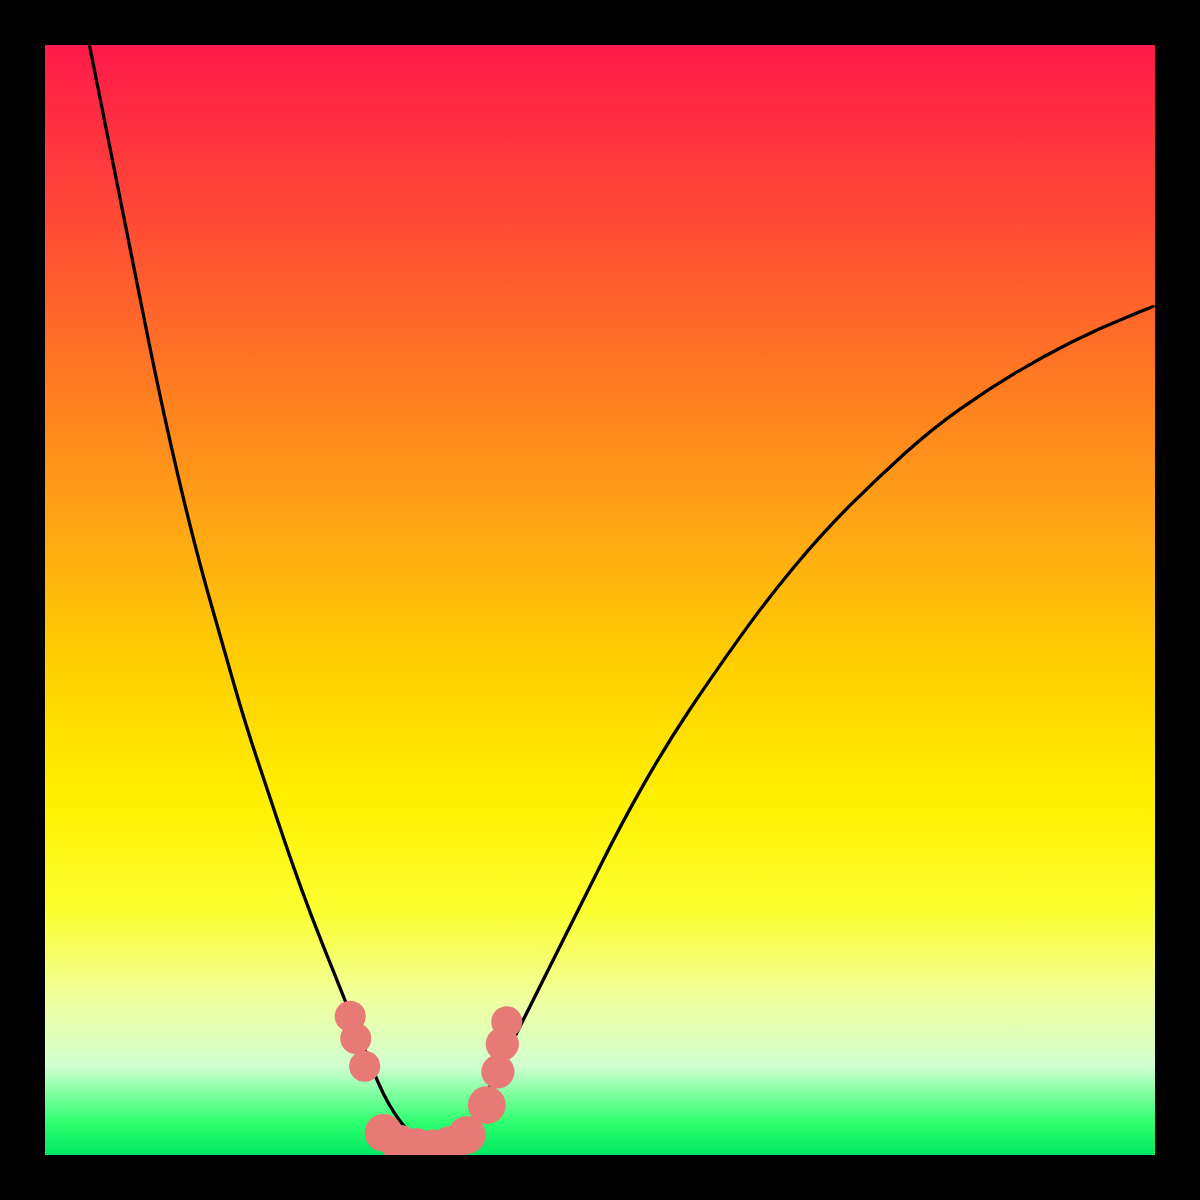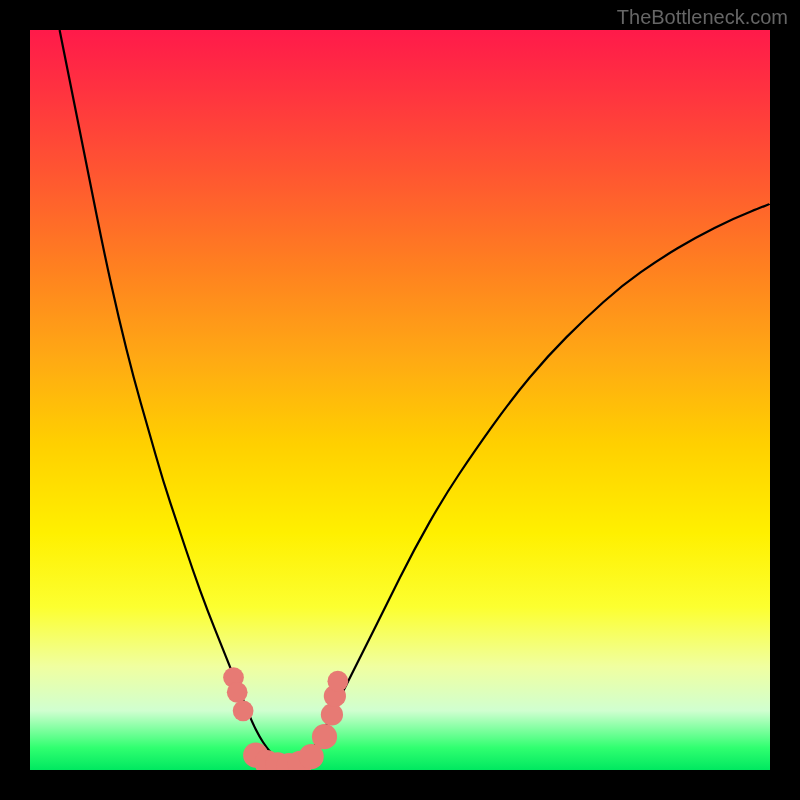--- a/index.html
+++ b/index.html
@@ -53,21 +53,20 @@
     top: 30px;
     width: 740px;
     height: 740px;
     pointer-events: none;
   }
 </style>
 </head>
 <body>
 
 <div class="container">
-  <div class="watermark">TheBottleneck.com</div>
   <div class="plot-area"></div>
   <svg class="overlay" viewBox="0 0 740 740">
     <path id="curve-left" fill="none" stroke="#000" stroke-width="2.2" d="M 29.6 0 Q 29.6 0 37 37 Q 44.4 74 51.8 111 Q 59.2 148 66.6 185 Q 74 222 81.4 255.3 Q 88.8 288.6 96.2 318.2 Q 103.60000000000001 347.79999999999995 111 373.69999999999993 Q 118.4 399.59999999999997 125.8 425.5 Q 133.2 451.4 140.6 473.59999999999997 Q 148 495.79999999999995 155.4 518 Q 162.8 540.2 170.2 560.55 Q 177.6 580.9 185 599.4 Q 192.4 617.9 196.10000000000002 627.15 Q 199.8 636.4 203.5 645.65 Q 207.20000000000002 654.9 210.9 664.15 Q 214.6 673.4 218.3 682.65 Q 222 691.9 225.7 699.3 Q 229.4 706.7 233.10000000000002 712.25 Q 236.8 717.8 240.5 722.24 Q 244.20000000000002 726.68 247.90000000000003 729.64 Q 251.60000000000002 732.6 255.3 734.45 T 259 736.3"></path>
     <path id="curve-right" fill="none" stroke="#000" stroke-width="2.2" d="M 259 736.3 Q 259 736.3 262.7 735.19 Q 266.4 734.08 270.1 731.49 Q 273.8 728.9 277.5 725.2 Q 281.2 721.5 284.9 715.95 Q 288.6 710.4 292.3 703 Q 296 695.6 303.4 680.8 Q 310.8 666 321.9 643.8 Q 333 621.6 344.1 599.4000000000001 Q 355.2 577.2 370 547.6 Q 384.8 518 399.6 492.1 Q 414.40000000000003 466.2 429.20000000000005 444 Q 444 421.8 462.5 395.9 Q 481 370 499.5 347.79999999999995 Q 518 325.59999999999997 536.5 307.1 Q 555 288.6 573.5 271.95 Q 592 255.29999999999995 610.5 242.35 Q 629 229.40000000000003 647.5 218.30000000000004 Q 666 207.20000000000005 684.5 197.95000000000005 Q 703 188.70000000000005 721.5 181.3 T 740 173.89999999999998"></path>
     <g id="markers">
         <circle cx="203.50000000000003" cy="647.5" r="10.36" fill="#e77a74"></circle>
         <circle cx="207.20000000000002" cy="662.3" r="10.36" fill="#e77a74"></circle>
         <circle cx="213.12000000000003" cy="680.8" r="10.36" fill="#e77a74"></circle>
         <circle cx="225.7" cy="725.2" r="12.58" fill="#e77a74"></circle>
         <circle cx="236.8" cy="732.6" r="12.58" fill="#e77a74"></circle>

